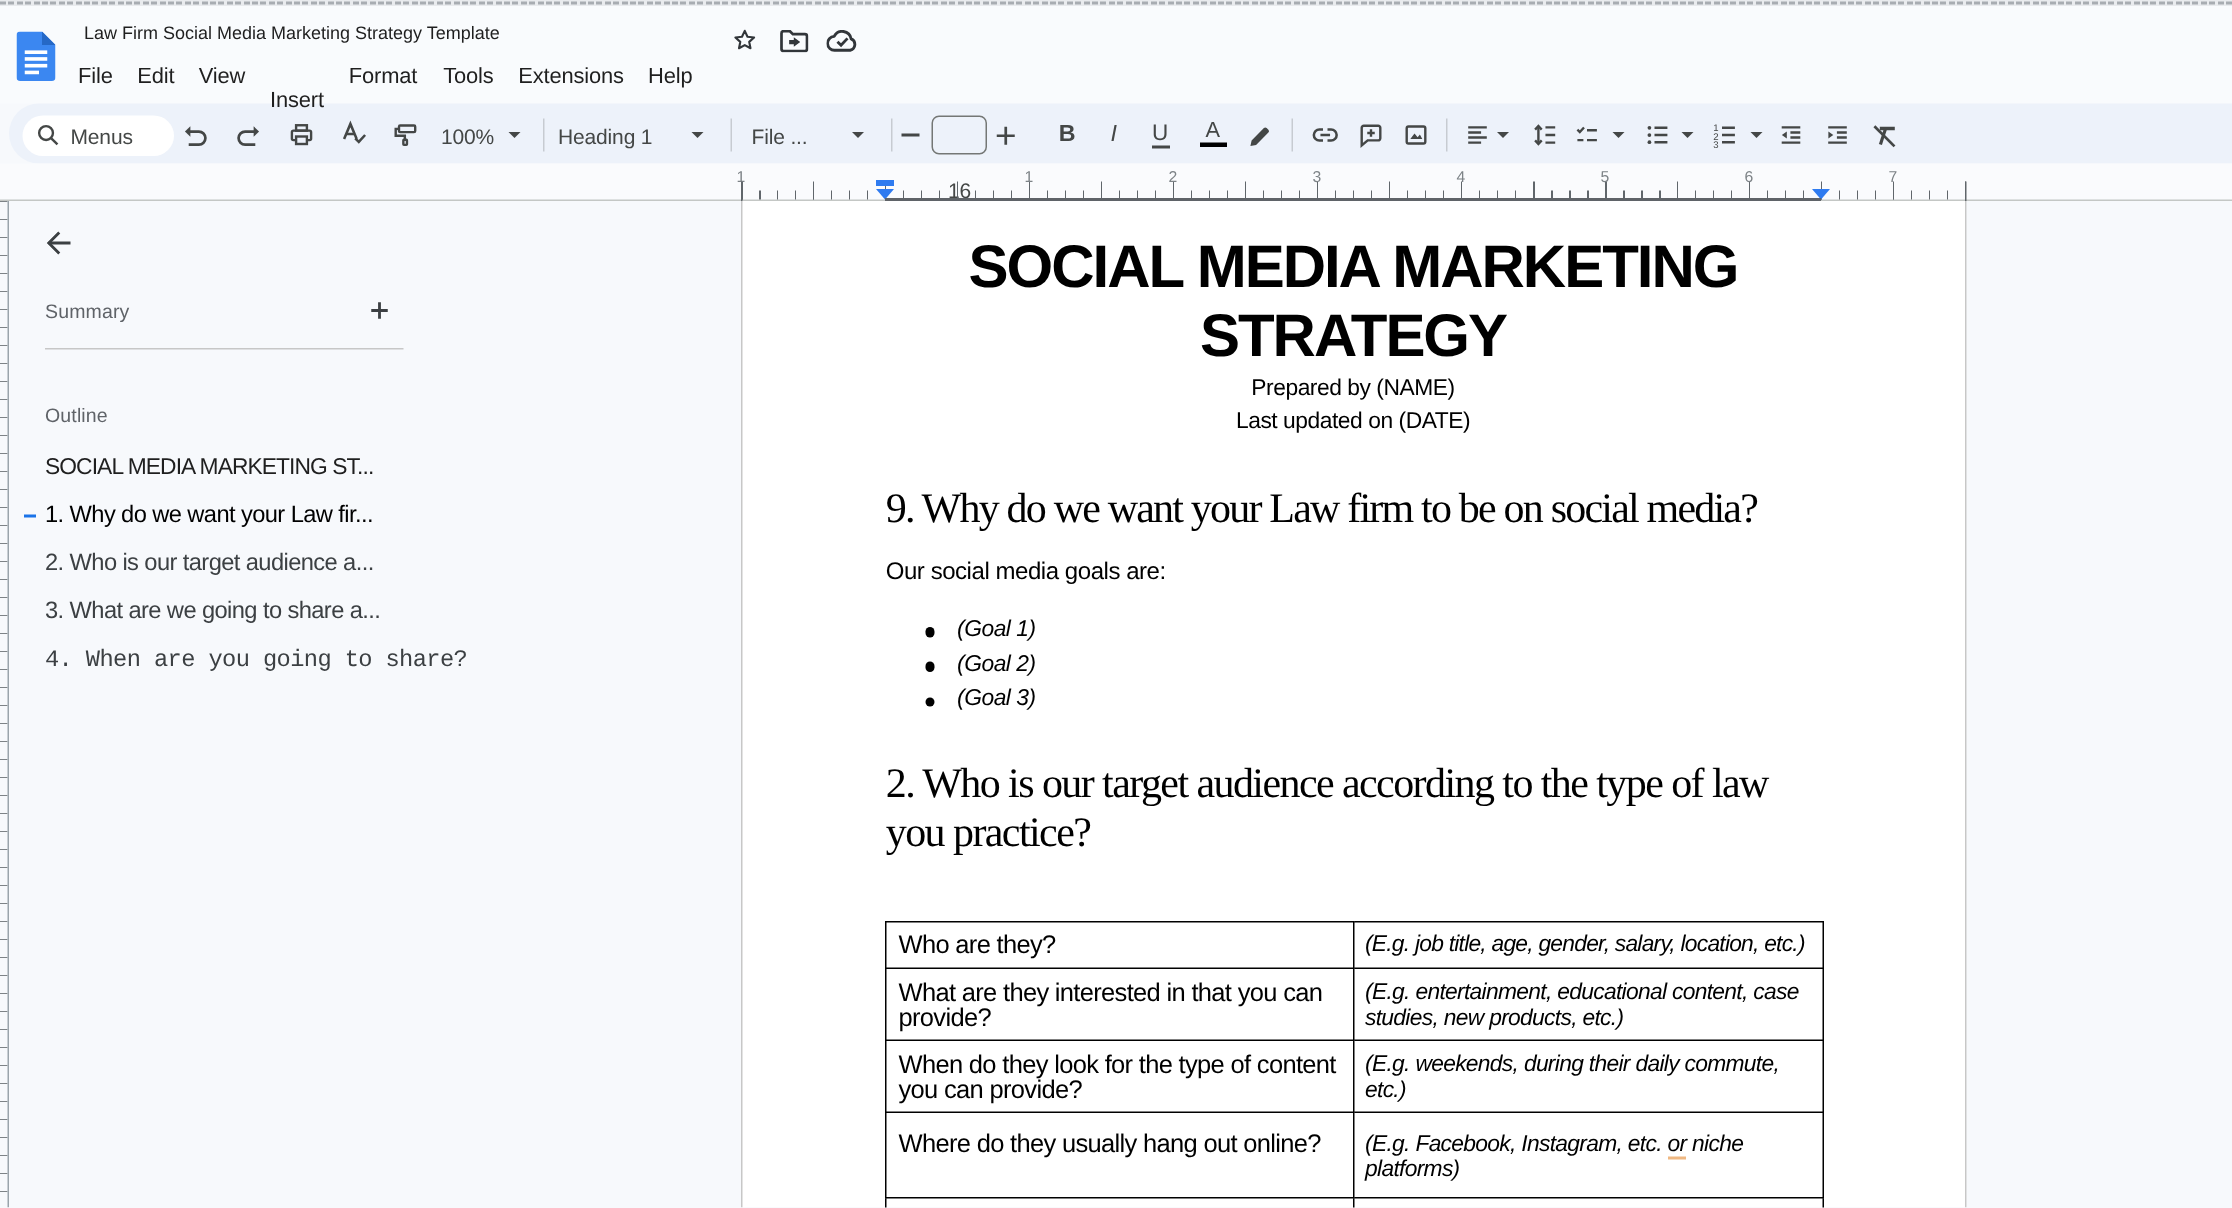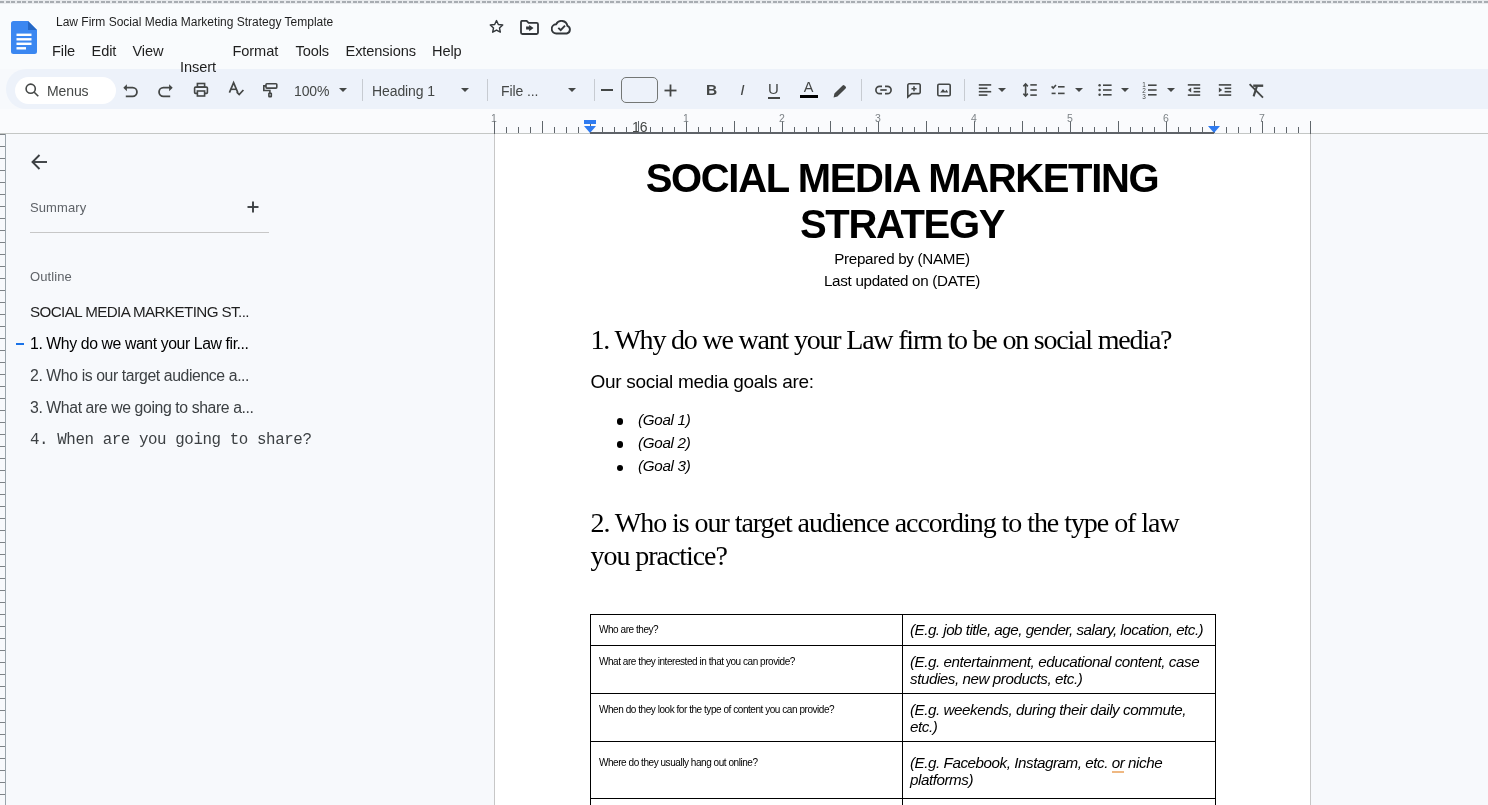--- a/index.html
+++ b/index.html
@@ -16,21 +16,21 @@
   #canvas { left:0; top:134px; width:1488px; height:671px; background:#f7f9fc; }
   #page { left:494px; top:134px; width:817px; height:671px; background:#ffffff;
     border-left:1px solid #c7c7c7; border-right:1px solid #c7c7c7; }
   .mi { position:absolute; font-size:14.6px; color:#1f1f1f; letter-spacing:-0.1px; }
   .rnum { position:absolute; font-size:10.5px; color:#7d8387; top:112px; }
   .tbtxt { position:absolute; font-size:14px; color:#444746; letter-spacing:-0.1px; }
   .tbdiv { position:absolute; top:79px; width:1px; height:22px; background:#c7cbd1; }
   .arrow-dn { position:absolute; width:0; height:0; border-left:4px solid transparent;
     border-right:4px solid transparent; border-top:4.5px solid #444746; }
   .olrow { position:absolute; left:30px; font-size:15.8px; color:#3c4043; letter-spacing:-0.4px; white-space:nowrap; }
-  .cell-l { font-size:10px; letter-spacing:-0.45px; color:#000; line-height:17.6px;margin-top:21px; }
+  .cell-l { font-size:17px; letter-spacing:-0.45px; color:#000; line-height:17.6px;margin-top:21px; }
   .cell-r { font-size:15.2px; letter-spacing:-0.45px; color:#000; line-height:17.6px; font-style:italic; }
   svg { display:block; }
 </style>
 </head>
 <body>
 <div class="abs" id="topdash">
     <div class="dl"></div>
   </div>
 <div class="abs" id="header"></div>
 <div class="abs" id="toolbar"></div>
@@ -282,22 +282,22 @@
 <div class="abs" style="left:30px; top:269px; font-size:13px; color:#5f6368; font-weight:400; letter-spacing:0.1px;">Outline</div>
 <div class="olrow" style="top:303px; color:#1f1f1f; font-size:15.2px; letter-spacing:-0.6px;">SOCIAL MEDIA MARKETING ST...</div>
 <div class="abs" style="left:16px; top:342.5px; width:8px; height:2px; background:#1a73e8;"></div>
 <div class="olrow" style="top:335px; color:#000000;">1. Why do we want your Law fir...</div>
 <div class="olrow" style="top:367px;">2. Who is our target audience a...</div>
 <div class="olrow" style="top:399px;">3. What are we going to share a...</div>
 <div class="olrow" style="top:431px;font-family:Liberation Mono, monospace;">4. When are you going to share?</div>
 
 <div class="abs" style="left:590px; top:154.8px; width:624px; text-align:center; font-size:40px; font-weight:700; color:#000; letter-spacing:-1.35px; line-height:46.4px;">SOCIAL MEDIA MARKETING<br>STRATEGY</div>
 <div class="abs" style="left:590px; top:248.3px; width:624px; text-align:center; font-size:15.2px; color:#000; line-height:22px; letter-spacing:-0.3px;">Prepared by (NAME)<br>Last updated on (DATE)</div>
-<div class="abs" style="left:590.5px; top:323.2px; font-family:'Liberation Serif',serif; font-size:28px; color:#000; letter-spacing:-1.2px; line-height:33.4px;">1. Why do we want your Law firm to be on social media?</div>
-<div class="abs" style="left:590.5px; top:371.3px; font-size:19px; color:#000; letter-spacing:-0.3px; line-height:22px;">Our social media goals are:</div>
+<div class="abs" style="left:590.5px; top:323.2px; font-family:'Liberation Serif',serif; font-size:28px; color:#000; letter-spacing:-1.2px; line-height:33.4px;">9. Why do we want your Law firm to be on social media?</div>
+<div class="abs" style="left:590.5px; top:371.3px; font-size:16px; color:#000; letter-spacing:-0.3px; line-height:22px;">Our social media goals are:</div>
 <div class="abs" style="left:638px; top:407.7px; font-size:15.2px; font-style:italic; color:#000; letter-spacing:-0.3px; line-height:23.3px;">(Goal 1)<br>(Goal 2)<br>(Goal 3)</div>
 <div class="abs" style="left:616.5px; top:418px; width:6.6px; height:6.6px; border-radius:50%; background:#000;"></div>
 <div class="abs" style="left:616.5px; top:441.3px; width:6.6px; height:6.6px; border-radius:50%; background:#000;"></div>
 <div class="abs" style="left:616.5px; top:464.6px; width:6.6px; height:6.6px; border-radius:50%; background:#000;"></div>
 <div class="abs" style="left:590.5px; top:505.6px; font-family:'Liberation Serif',serif; font-size:28px; color:#000; letter-spacing:-1.05px; line-height:33.3px;">2. Who is our target audience according to the type of law<br>you practice?</div>
 <table style="position:absolute; left:590px; top:613.5px; width:625px; border-collapse:collapse; table-layout:fixed;">
   <colgroup>
       <col style="width:312px">
       <col style="width:313px">
     </colgroup>

